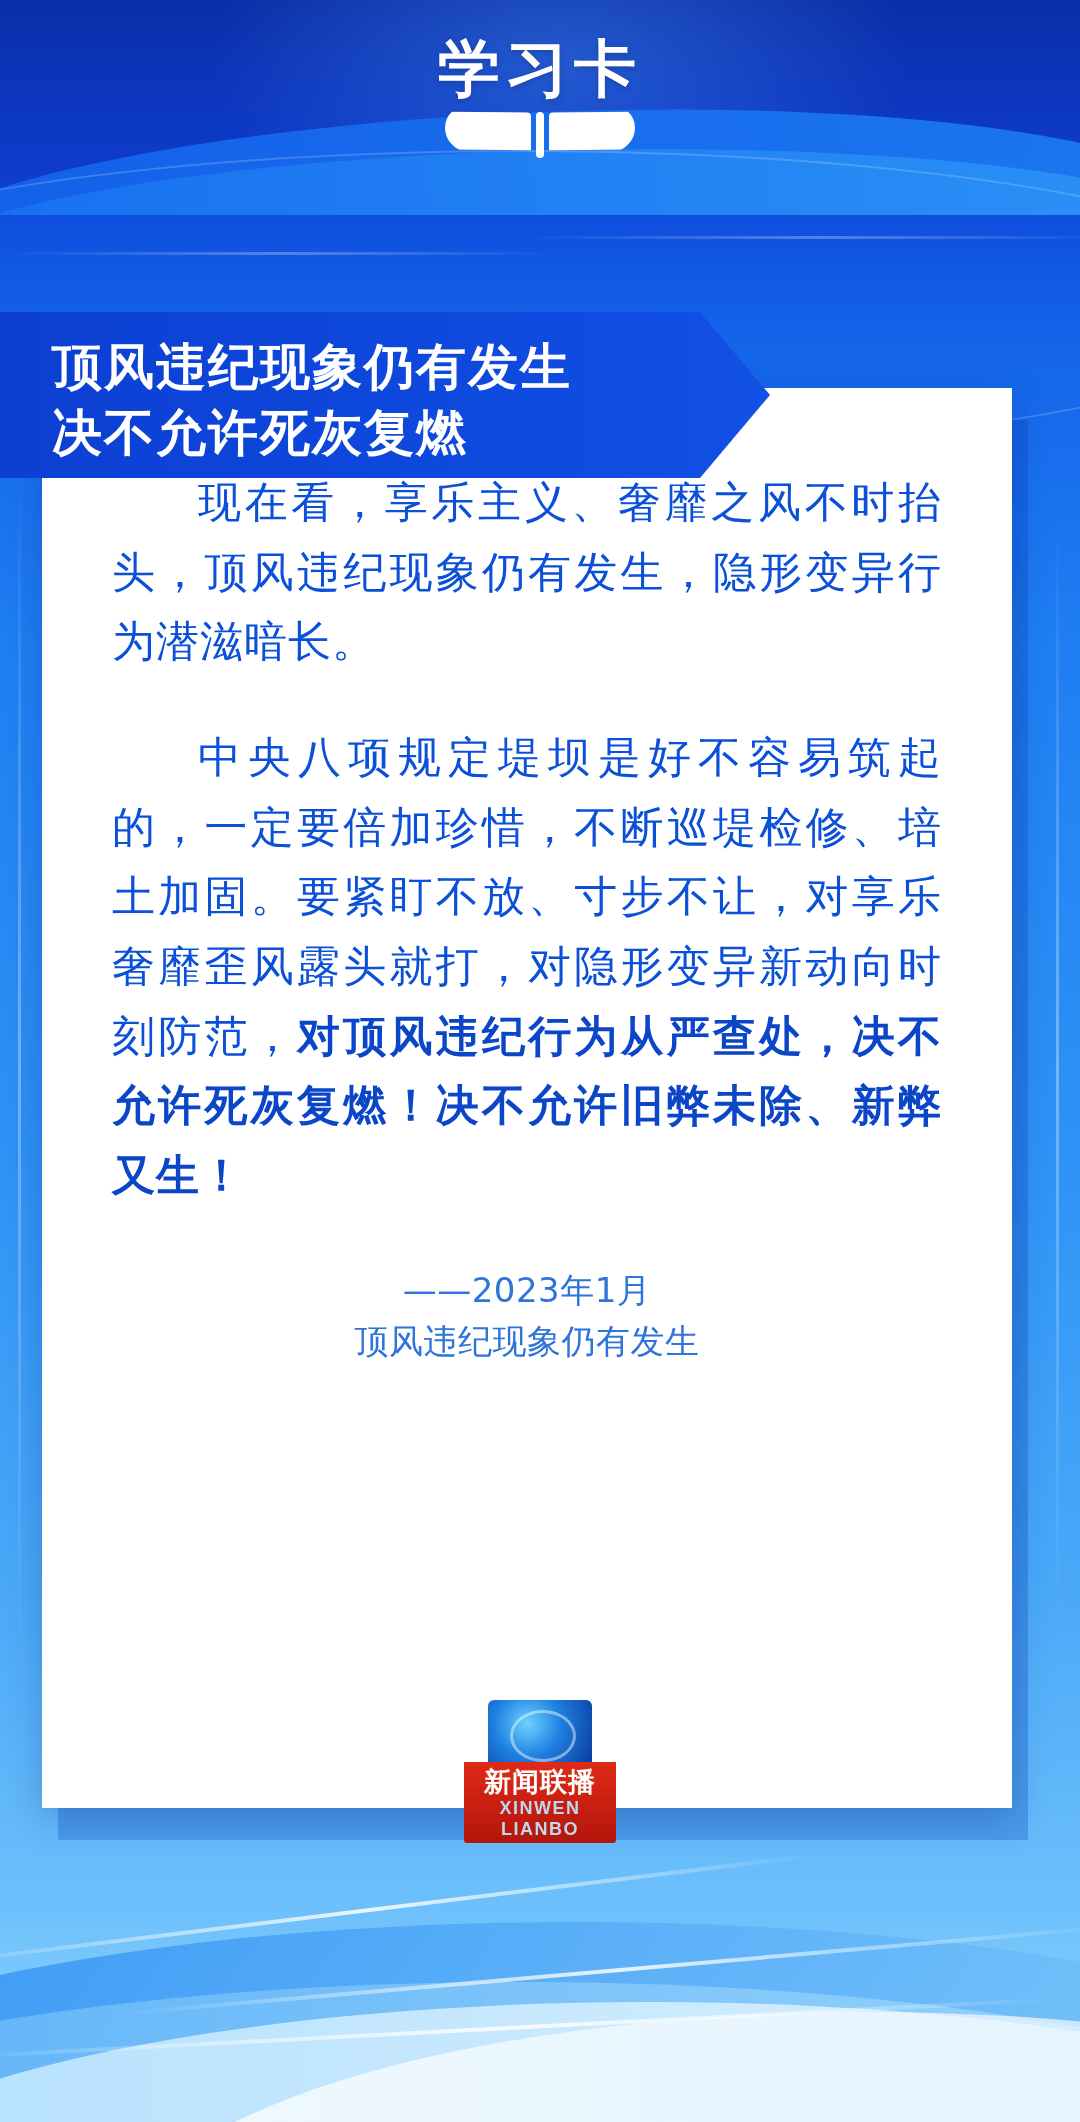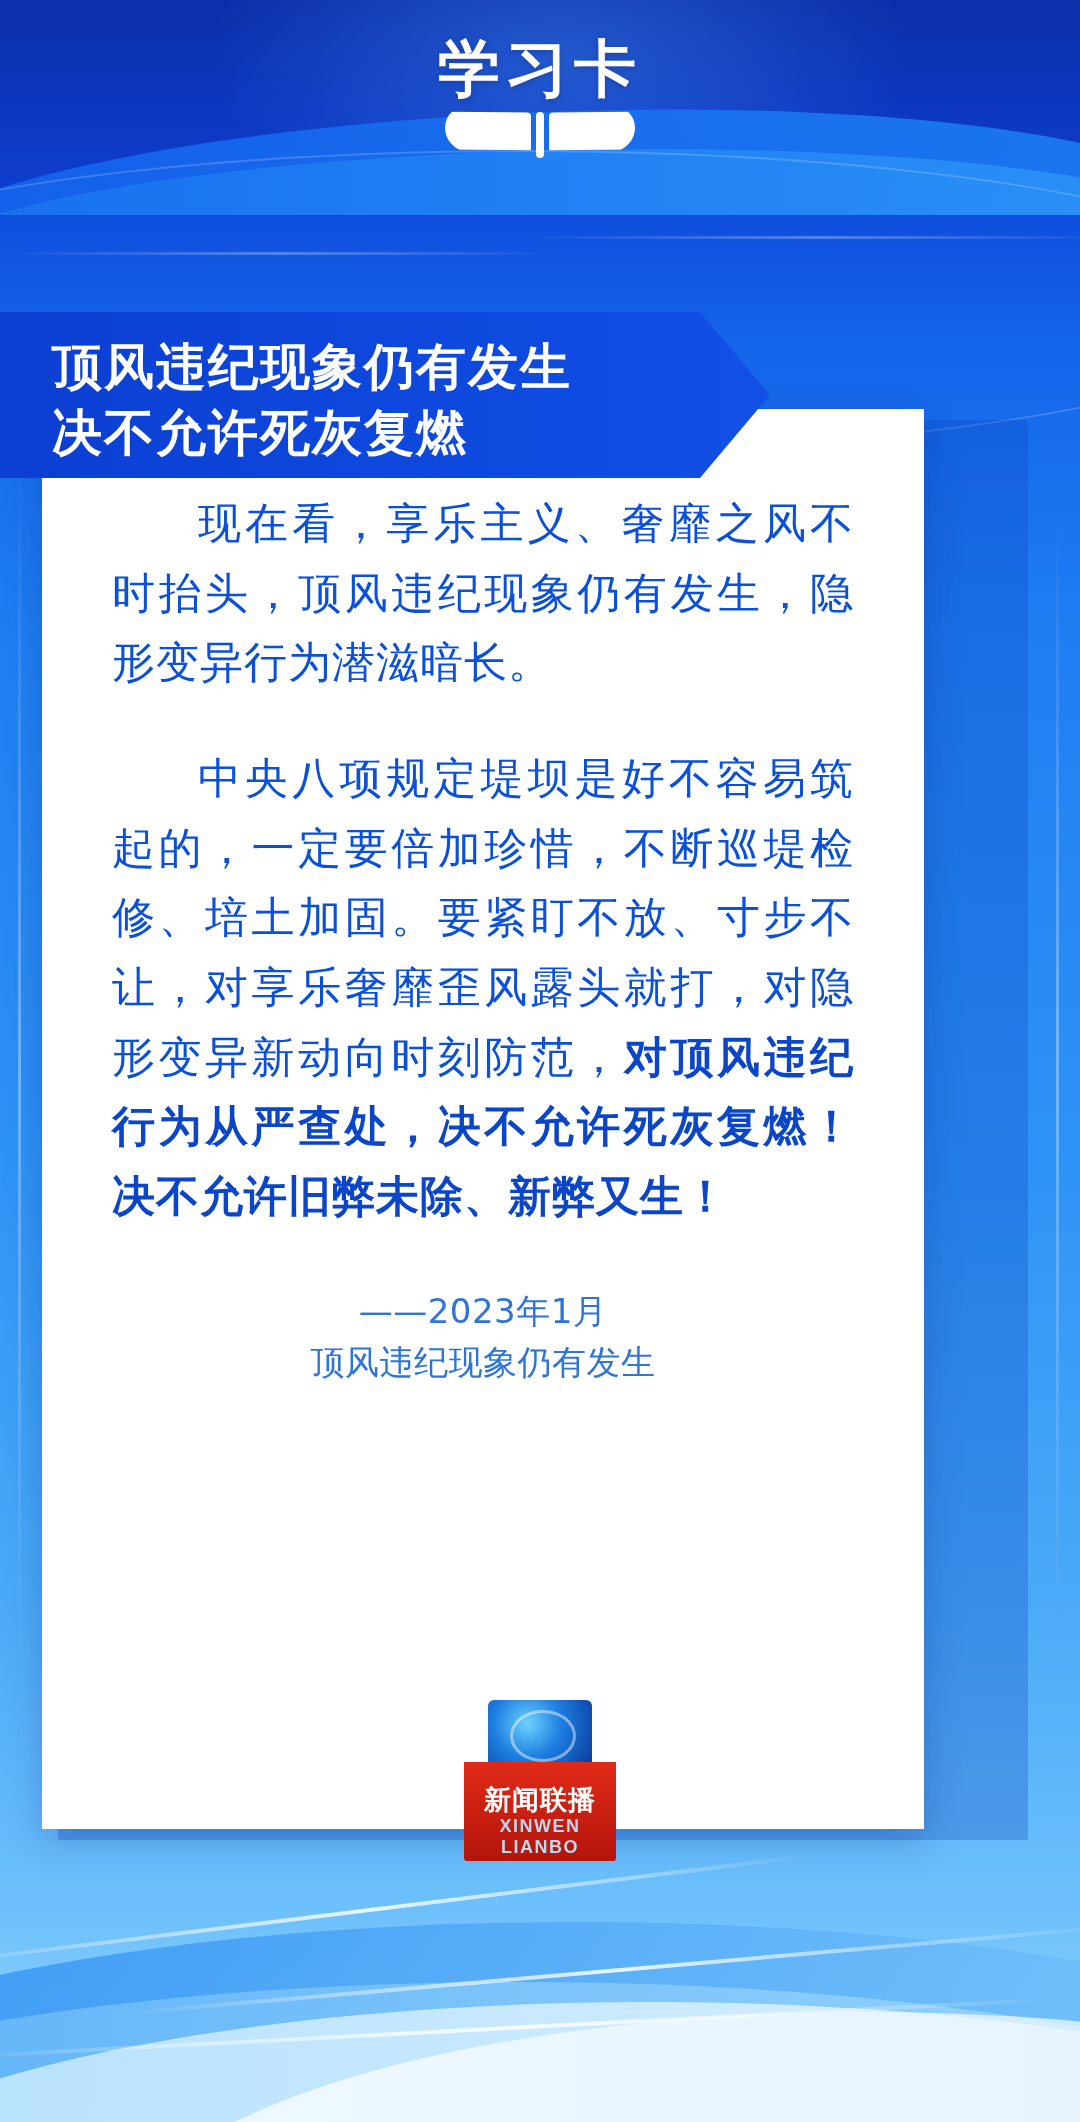--- a/index.html
+++ b/index.html
@@ -145,22 +145,22 @@
     position: absolute;
     left: 58px; top: 420px;
     width: 970px;
     height: 1420px;
     background: rgba(12, 70, 190, .28);
     border-radius: 2px;
     z-index: 3;
   }
   .card {
     position: absolute;
-    left: 42px; top: 409px;
-    width: 882px;
+    left: 42px; top: 388px;
+    width: 970px;
     height: 1420px;
     background: #ffffff;
     z-index: 5;
     box-shadow: 0 10px 34px rgba(4, 34, 120, .25);
   }
   .card-body {
     padding: 80px 70px 0 70px;
   }
   .para {
     font-family: "DejaVu Sans", sans-serif;
@@ -220,21 +220,20 @@
     padding: 6px 0 3px;
     border-radius: 0 0 3px 3px;
   }
   .badge-cn {
     font-family: "DejaVu Sans", sans-serif;
     font-size: 27px;
     font-weight: 700;
     color: #ffffff;
     letter-spacing: 1px;
     line-height: 1.05;
-    margin-top: 18px;
   }
   .badge-en {
     font-family: "Liberation Sans", sans-serif;
     font-size: 18px;
     font-weight: 700;
     color: #bfd8ef;
     letter-spacing: 1.5px;
     margin-top: 2px;
   }
 

